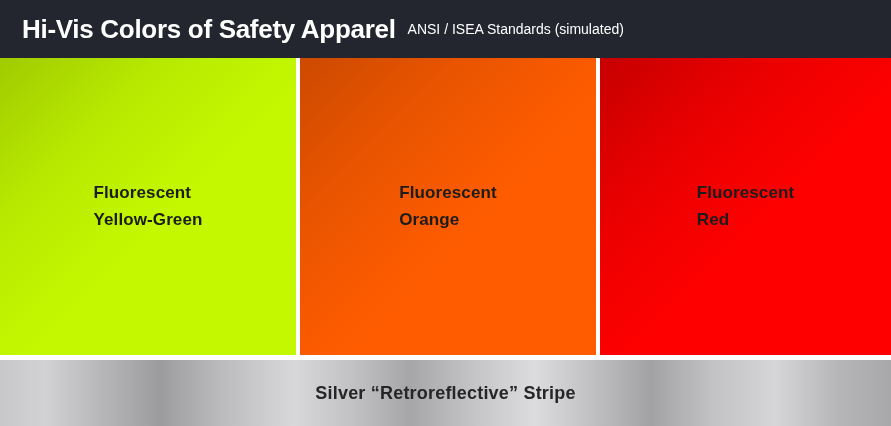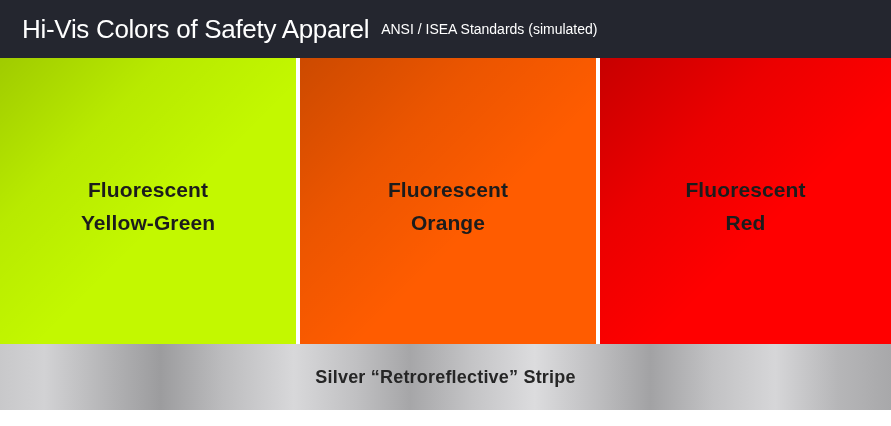--- a/index.html
+++ b/index.html
@@ -30,21 +30,21 @@
     height: 58px;
     background: #24262f;
     display: flex;
     align-items: center;
     padding-left: 22px;
     box-sizing: border-box;
   }
   .header-title {
     color: #ffffff;
     font-size: 26px;
-    font-weight: normal;
+    font-weight: bold;
     letter-spacing: -0.3px;
     white-space: nowrap;
     line-height: 1;
   }
   .header-subtitle {
     color: #ffffff;
     font-size: 14px;
     font-weight: normal;
     white-space: nowrap;
     margin-left: 12px;
@@ -85,33 +85,32 @@
   }
   .swatch-red {
     width: 291px;
     margin-left: 4px;
     background:
       linear-gradient(135deg, rgba(0,0,0,0.22) 0%, rgba(0,0,0,0.08) 30%, rgba(0,0,0,0) 58%),
       #ff0000;
   }
   .swatch-label {
     color: #1c1c1c;
-    font-size: 21px;
+    font-size: 17px;
     font-weight: bold;
-    text-align: center;
     line-height: 1.55;
     white-space: pre-line;
     letter-spacing: 0.1px;
   }
 
   
   .stripe {
     position: absolute;
     left: 0;
-    top: 344px;
+    top: 360px;
     width: 891px;
     height: 66px;
     display: flex;
     align-items: center;
     justify-content: center;
     background: linear-gradient(
       90deg,
       #c8c8ca 0%,
       #d2d2d4 5%,
       #b0b0b2 13%,

